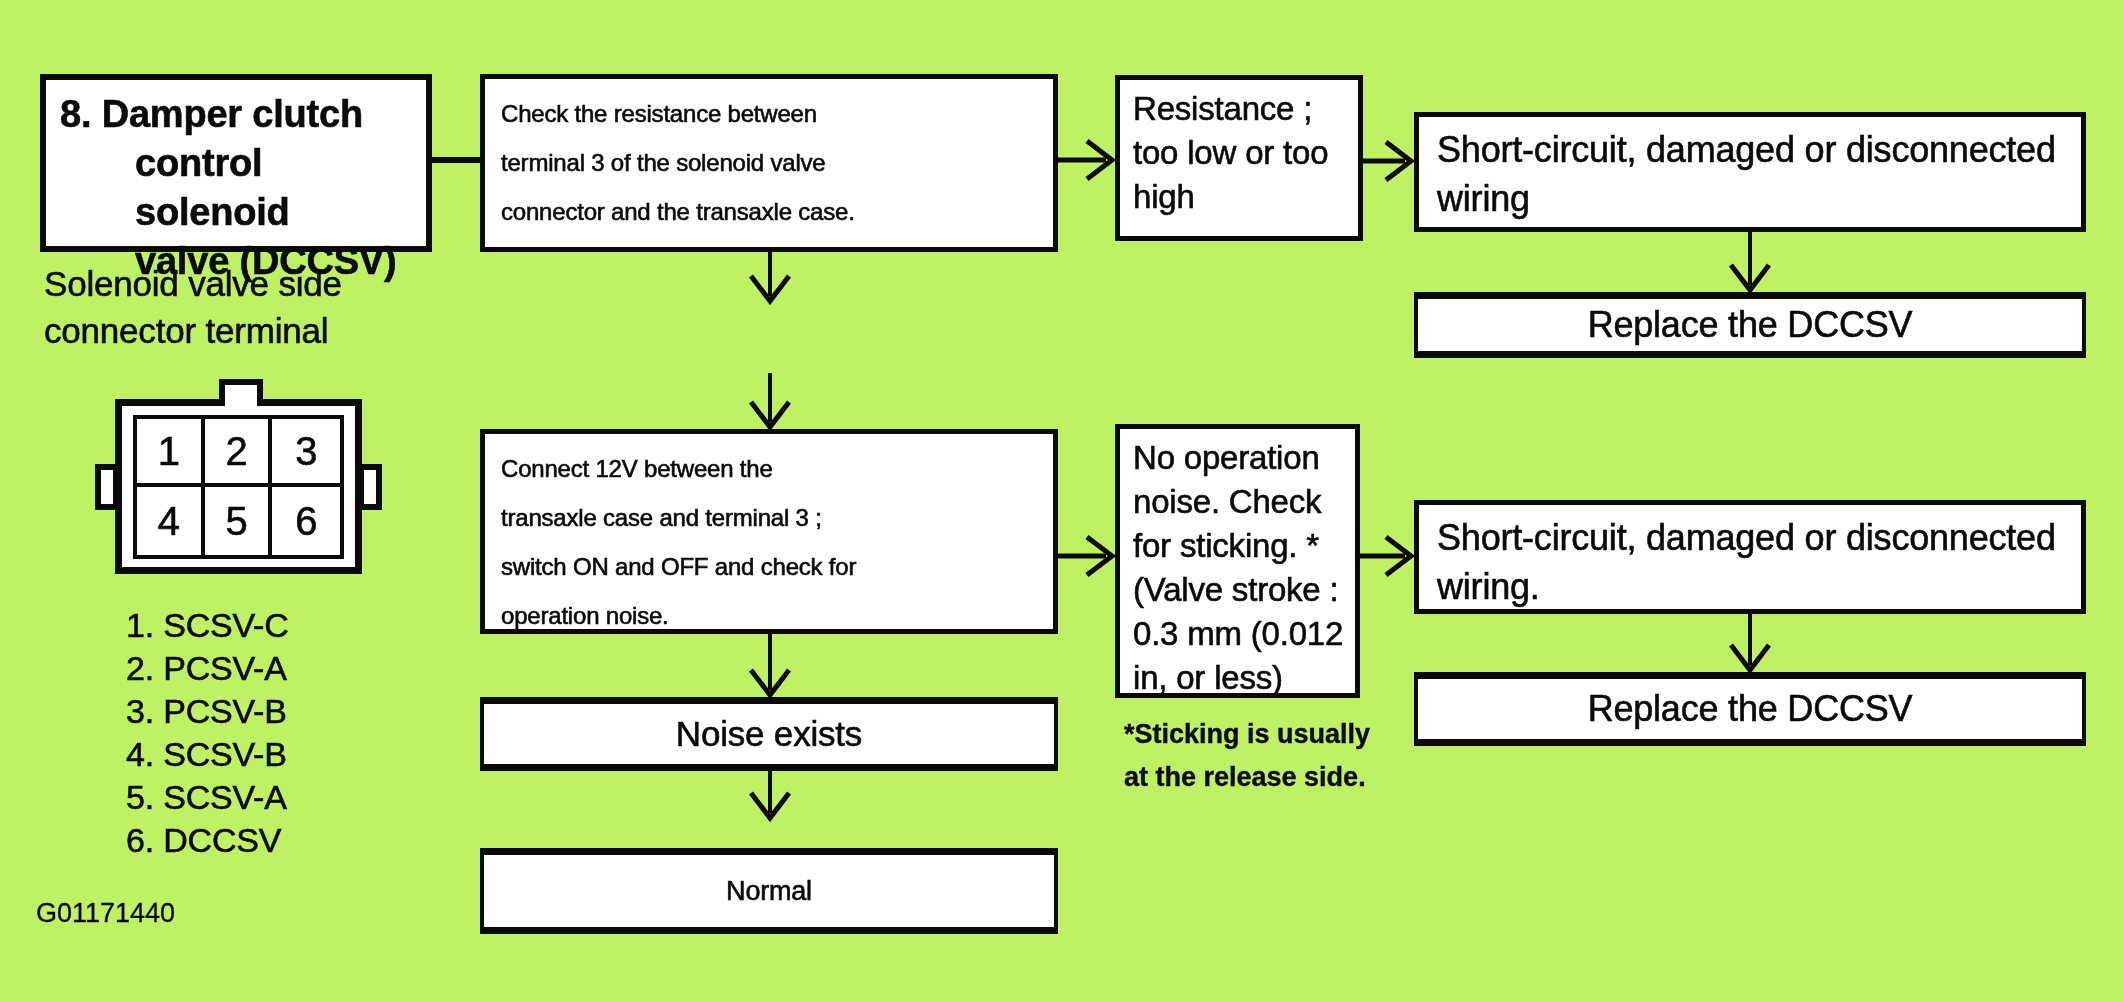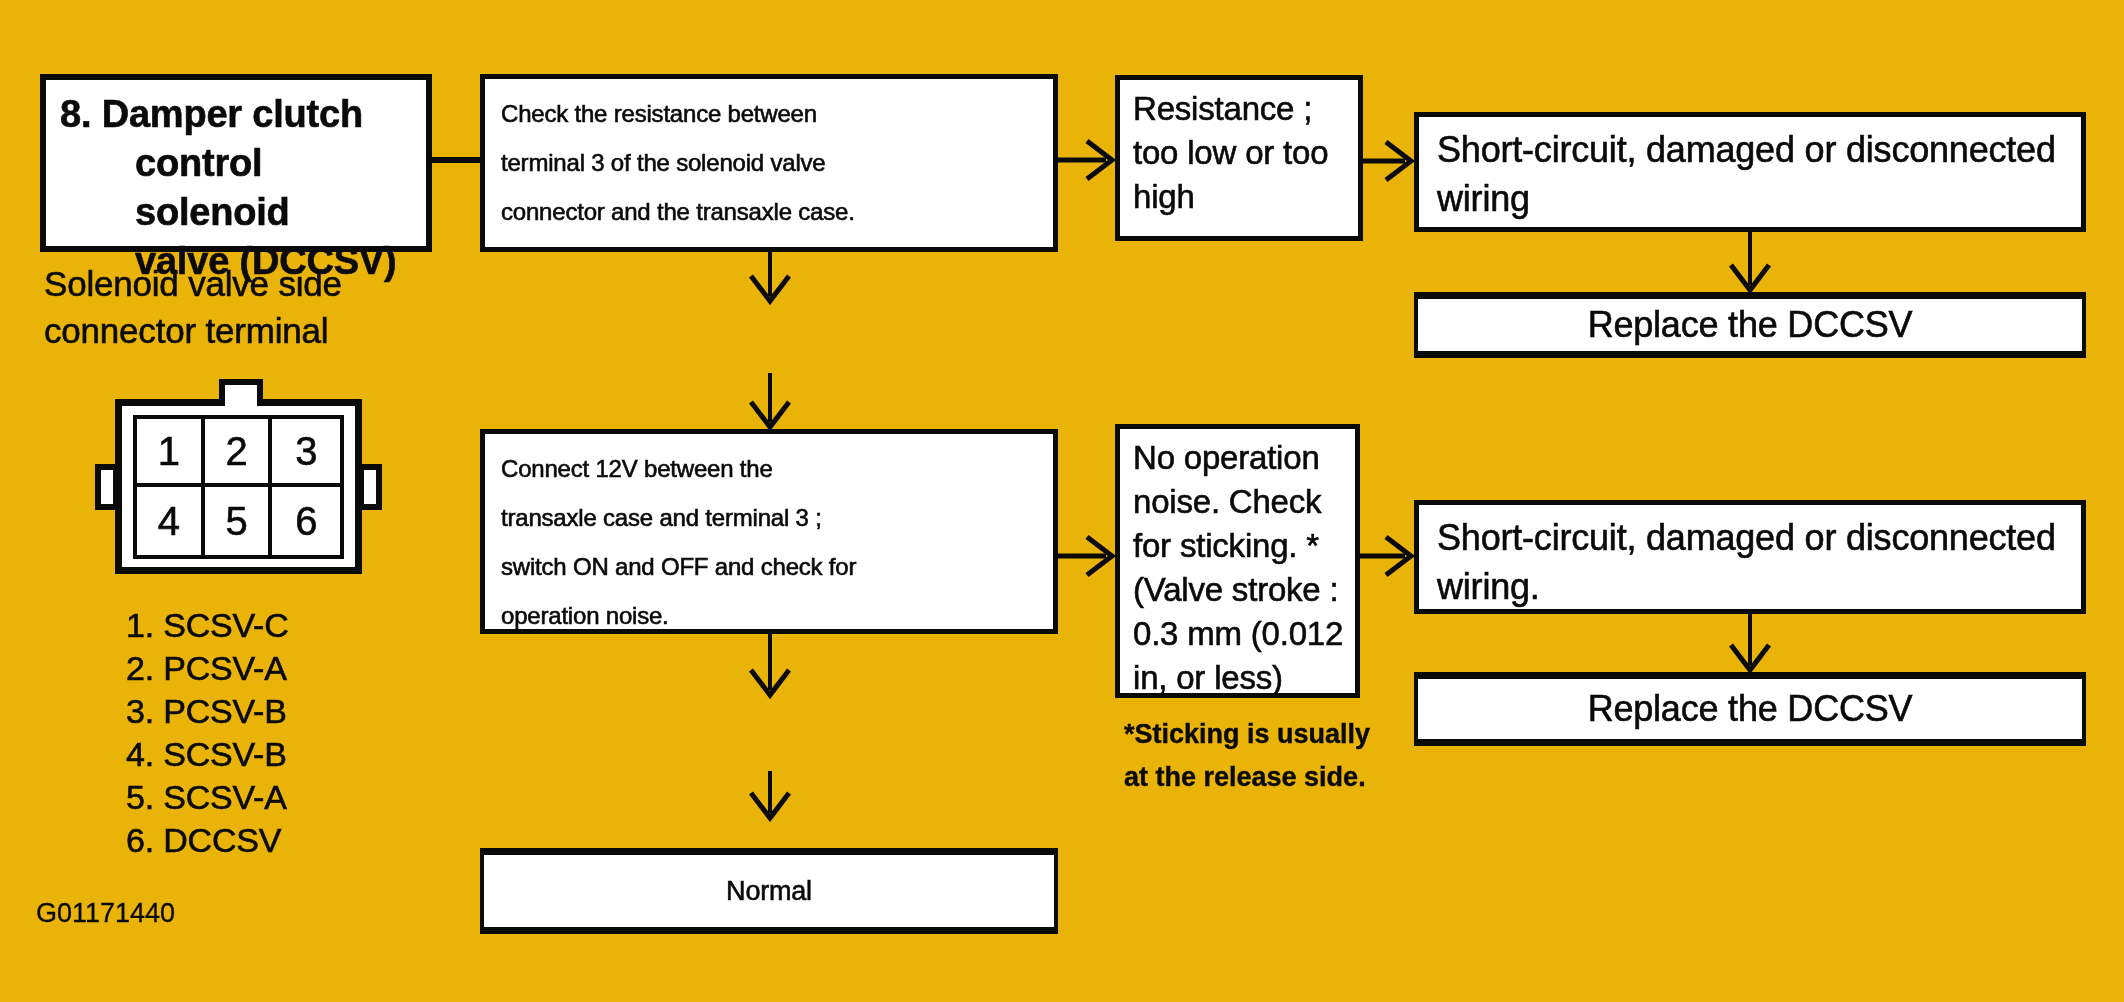--- a/index.html
+++ b/index.html
@@ -1,17 +1,17 @@
 <!DOCTYPE html>
 <html><head>
 <meta charset="utf-8">
 <style>
   html,body { margin:0; padding:0; background:#ffffff; }
   .page {
-    position:relative; width:2124px; height:1002px; background:#eab308;
+    position:relative; width:2124px; height:1002px; background:#bef264;
     font-family:"Liberation Sans","DejaVu Sans",sans-serif; color:#0a0a0a;
     overflow:hidden;
   }
   .abs { position:absolute; box-sizing:border-box; }
   .ink { -webkit-text-stroke:0.6px #0a0a0a; letter-spacing:-0.2px; }
   .box { position:absolute; box-sizing:border-box; background:#fff; border:5px solid #0a0a0a; }
   .thickTB { border-width:7px 4px; }
   .pre { white-space:pre; }
   .center { display:flex; align-items:center; justify-content:center; text-align:center; }
 
@@ -101,20 +101,21 @@
     <div class="flow-text pre ink">Check the resistance between
 terminal 3 of the solenoid valve
 connector and the transaxle case.</div>
   </div>
   <div class="box box-connect">
     <div class="flow-text pre ink">Connect 12V between the
 transaxle case and terminal 3 ;
 switch ON and OFF and check for
 operation noise.</div>
   </div>
+  <div class="box box-noise thickTB center ink">Noise exists</div>
   <div class="box box-normal thickTB center ink">Normal</div>
 
   <div class="box box-res">
     <div class="cond-text pre ink">Resistance ;
 too low or too
 high</div>
   </div>
   <div class="box box-nonoise">
     <div class="cond-text pre ink">No operation
 noise. Check

